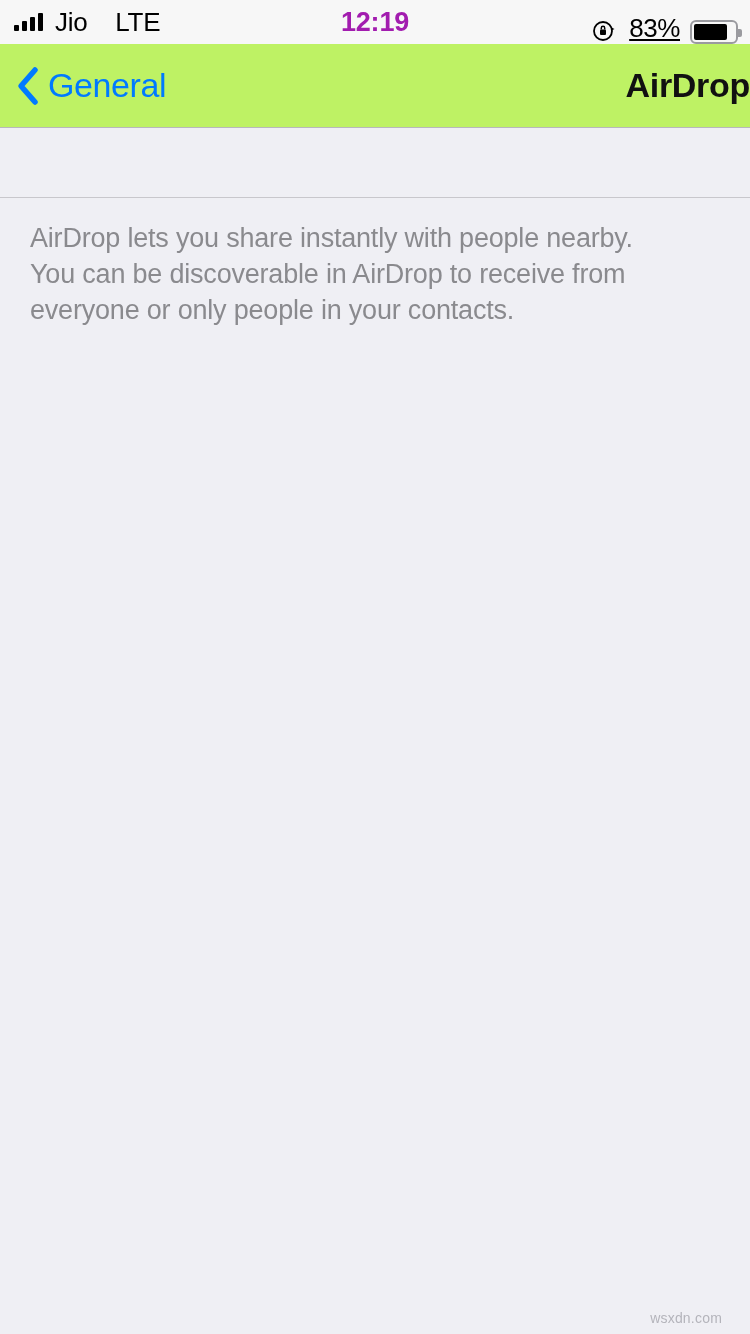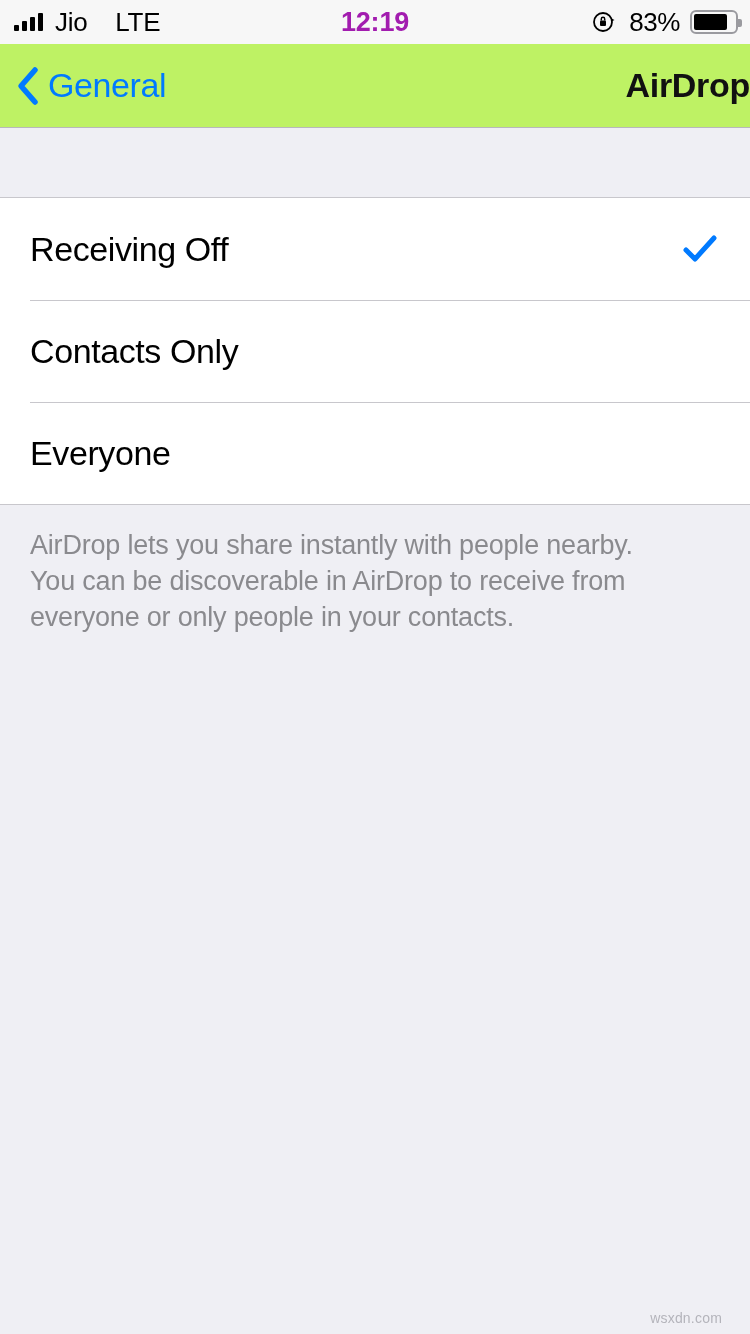--- a/index.html
+++ b/index.html
@@ -76,21 +76,22 @@
     color: #a21caf;
     letter-spacing: -0.2px;
     line-height: 44px;
   }
   .status-right {
     position: absolute;
     right: 12px;
     top: 0;
     height: 44px;
     display: flex;
-    align-items: center;
+    align-items: flex-end;
+    text-decoration: underline;
   }
   .rotation-lock {
     width: 26px;
     height: 26px;
     margin-right: 12px;
   }
   .battery-percent {
     font-size: 26px;
     color: #000;
     letter-spacing: -0.4px;
@@ -256,38 +257,18 @@
       <svg class="chevron-left" viewBox="0 0 24 40">
         <path d="M19 4 L5 20 L19 36" fill="none" stroke="#007AFF" stroke-width="5.5" stroke-linecap="round" stroke-linejoin="round"></path>
       </svg>
       <span class="back-label">General</span>
     </div>
     <div class="nav-title">AirDrop</div>
   </div>
 
   <div class="section-gap"></div>
 
-  <div class="option-list">
-
-    <div class="option-row">
-      <span class="option-label">Receiving Off</span>
-      <svg class="check-mark" viewBox="0 0 36 36">
-        <path d="M4 19 L13 28 L32 7" fill="none" stroke="#007AFF" stroke-width="5" stroke-linecap="round" stroke-linejoin="round"></path>
-      </svg>
-    </div>
-
-    <div class="option-row">
-      <span class="option-label">Contacts Only</span>
-
-    </div>
-
-    <div class="option-row">
-      <span class="option-label">Everyone</span>
-
-    </div>
-
-  </div>
 
   <div class="footer-note">AirDrop lets you share instantly with people nearby. You can be discoverable in AirDrop to receive from everyone or only people in your contacts.</div>
 
   <div class="watermark">wsxdn.com</div>
 
 </div>
 
 </body></html>

